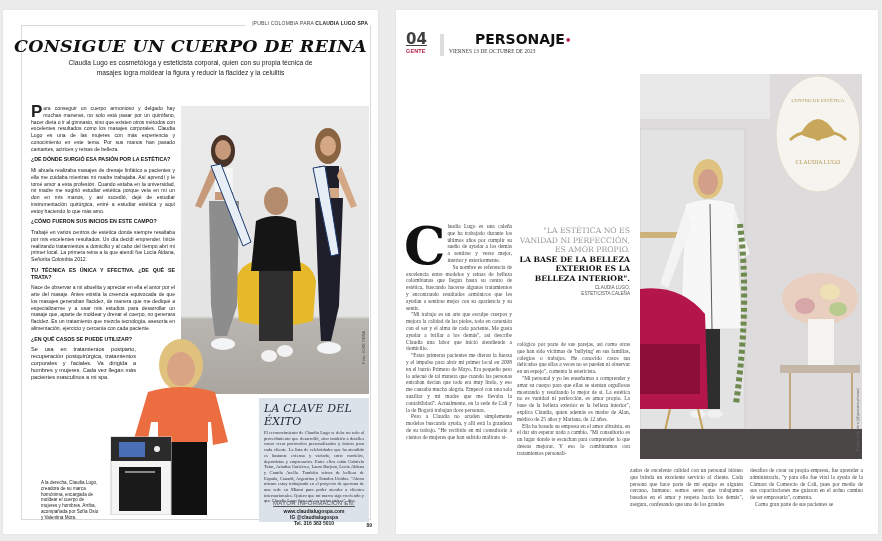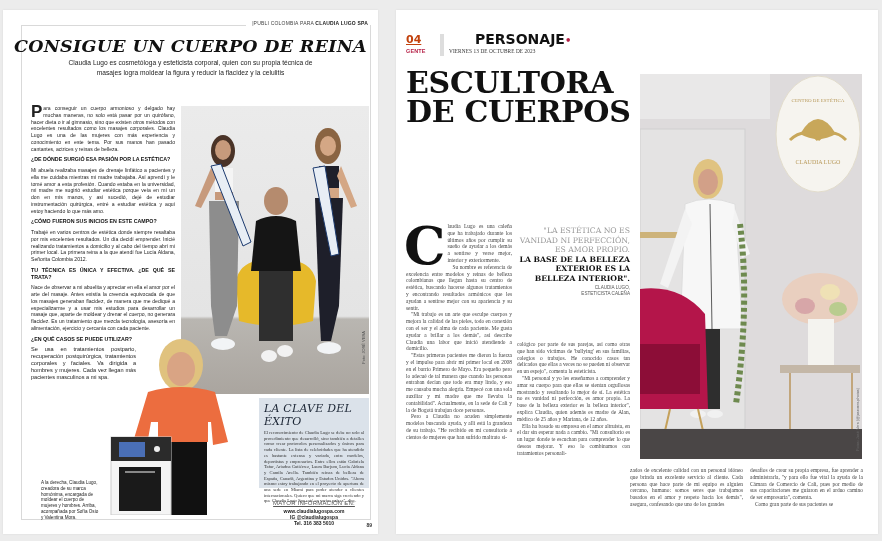--- a/index.html
+++ b/index.html
@@ -24,31 +24,31 @@
   .col-left .q{font-weight:bold;font-size:5.3px;color:#111;margin-top:2px;}
   .col-left .drop{float:left;font-size:17px;line-height:13px;font-weight:bold;margin-right:1px;color:#222;}
   .col-left .wide{font-size:5.6px;line-height:7px;}
 
   .photo-trio{position:absolute;left:178px;top:96px;width:188px;height:288px;background:linear-gradient(#ebebeb 0%,#e4e4e4 73%,#b9b6b1 74%,#aaa59f 100%);overflow:hidden;}
   .photo-credit{position:absolute;right:3px;bottom:30px;font-size:4px;color:#555;writing-mode:vertical-rl;transform:rotate(180deg);}
 
   .photo-claudia-left{position:absolute;left:100px;top:327px;width:146px;height:178px;overflow:hidden;}
   .caption-left{position:absolute;left:38px;top:470px;width:60px;font-size:4.6px;line-height:5.8px;color:#222;}
 
-  .box-exito{position:absolute;left:256px;top:388px;width:110px;height:90px;background:#dbe2ea;padding:4px 5px;}
+  .box-exito{position:absolute;left:256px;top:388px;width:110px;height:124px;background:#dbe2ea;padding:4px 5px;}
   .box-exito h3{font-family:"DejaVu Serif",serif;font-style:italic;font-weight:normal;font-size:11px;color:#1a2433;letter-spacing:.2px;margin-bottom:2px;}
   .box-exito p{font-family:"Liberation Serif",serif;font-size:4.6px;line-height:5.7px;color:#333;text-align:justify;}
 
   .more-info{position:absolute;left:256px;top:490px;width:110px;text-align:center;}
   .more-info .t{font-size:6px;color:#555;text-decoration:underline;letter-spacing:.2px;margin-bottom:3px;}
   .more-info .l{font-size:5px;line-height:5.8px;font-weight:bold;color:#222;}
   .page-num-left{position:absolute;right:6px;bottom:6px;font-size:5px;font-weight:bold;color:#333;}
 
   
-  .section-num{position:absolute;left:10px;top:22px;font-family:"DejaVu Sans",sans-serif;font-weight:bold;font-size:11px;line-height:15px;color:#c2410c;text-decoration:underline;}
+  .section-num{position:absolute;left:10px;top:22px;font-family:"DejaVu Sans",sans-serif;font-weight:bold;font-size:15px;line-height:15px;color:#404040;text-decoration:underline;}
   .section-gente{position:absolute;left:10px;top:38px;font-size:5.5px;font-weight:bold;color:#b51f45;letter-spacing:.1px;}
   .section-bar{position:absolute;left:44px;top:24px;width:4px;height:22px;background:#ddd;}
   .section-title{position:absolute;left:53px;top:22px;font-family:"DejaVu Sans",sans-serif;font-weight:bold;font-size:14px;line-height:15px;color:#111;margin-left:26px;}
   .section-title .dot{color:#b51f45;font-size:10px;}
   .section-date{position:absolute;left:53px;top:38px;font-family:"Liberation Serif",serif;font-size:5.3px;color:#333;letter-spacing:.1px;}
 
   .headline-right{position:absolute;left:10px;top:58px;width:230px;font-family:"DejaVu Serif",serif;font-weight:bold;font-size:30px;line-height:29px;color:#111;letter-spacing:-.3px;}
   .deck{position:absolute;left:10px;top:121px;width:232px;font-family:"DejaVu Serif",serif;font-weight:bold;font-size:7.3px;line-height:10.4px;color:#222;letter-spacing:.1px;}
   .deck .name{color:#a2223f;font-size:10px;}
 
@@ -156,21 +156,20 @@
   <div class="page-num-left">89</div>
 </div>
 
 <div class="page" id="page-right">
   <div class="section-num">04</div>
   <div class="section-gente">GENTE</div>
   <div class="section-bar"></div>
   <div class="section-title"><span>PERSONAJE</span><span class="dot">•</span></div>
   <div class="section-date">VIERNES 13 DE OCTUBRE DE 2023</div>
 
-  <h1 class="headline-right">ESCULTORA DE CUERPOS</h1>
 
   <div class="body-right rc1">
     <p class="first"><span class="drop">C</span><span>laudia Lugo es una caleña que ha trabajado durante los últimos años por cumplir su sueño de ayudar a los demás a sentirse y verse mejor, interior y exteriormente.</span></p>
     <p>Su nombre es referencia de excelencia entre modelos y reinas de belleza colombianas que llegan hasta su centro de estética, buscando hacerse algunos tratamientos y encontrando resultados armónicos que les ayudan a sentirse mejor con su apariencia y su sentir.</p>
     <p>"Mi trabajo es un arte que esculpe cuerpos y mejora la calidad de las pieles, todo en conexión con el ser y el alma de cada paciente. Me gusta ayudar a brillar a los demás", así describe Claudia una labor que inició atendiendo a domicilio.</p>
     <p>"Estas primeras pacientes me dieron la fuerza y el impulso para abrir mi primer local en 2008 en el barrio Primero de Mayo. Era pequeño pero lo adecué de tal manera que cuando las personas entraban decían que todo era muy lindo, y eso me causaba mucha alegría. Empecé con una sola auxiliar y mi madre que me llevaba la contabilidad". Actualmente, en la sede de Cali y la de Bogotá trabajan doce personas.</p>
     <p>Pero a Claudia no acuden simplemente modelos buscando ayuda, y allí está la grandeza de su trabajo. "He recibido en mi consultorio a cientos de mujeres que han sufrido maltrato si-</p>
   </div>
 
   <div class="pullquote">

